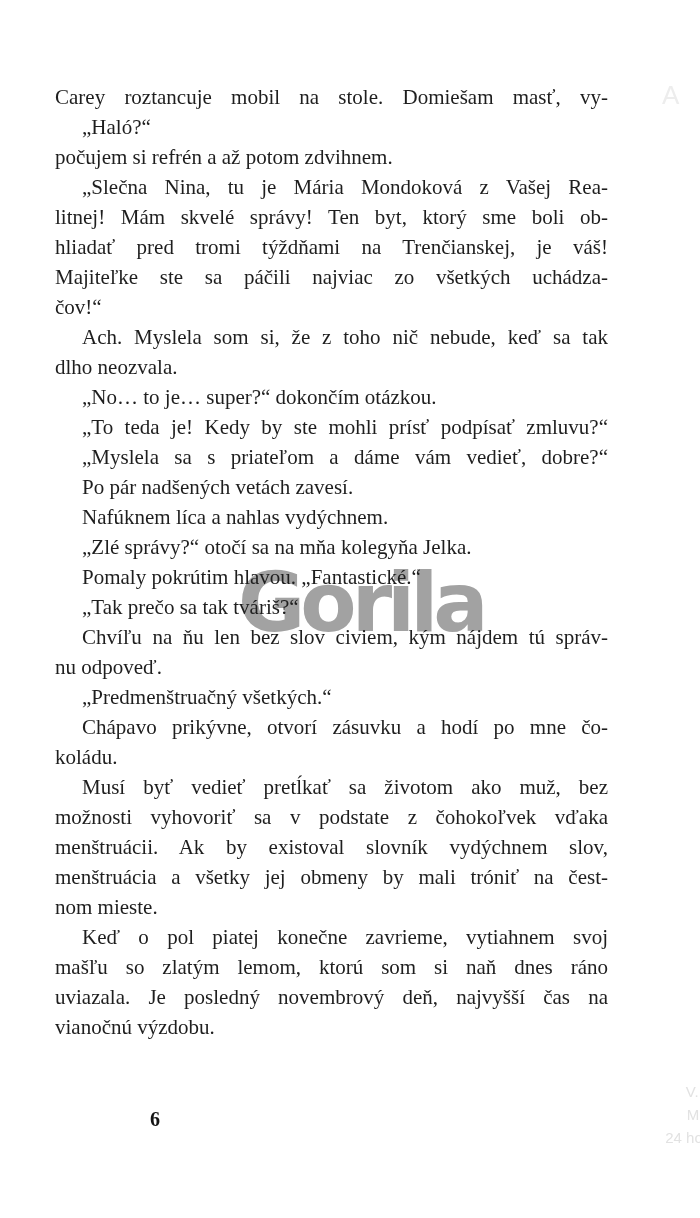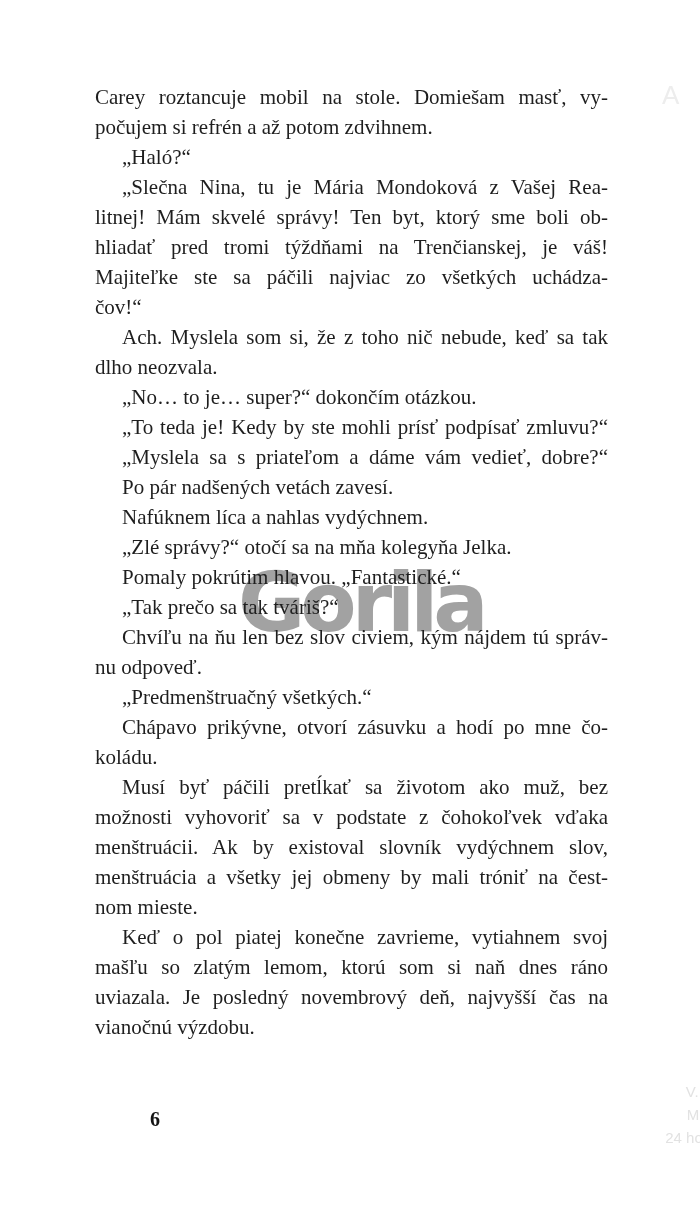--- a/index.html
+++ b/index.html
@@ -22,21 +22,20 @@
     width: 553px;
     z-index: 2;
     color: #1e1e1e;
     font-size: 21px;
   }
   .line {
     height: 30px;
     line-height: 30px;
     text-align: left;
     white-space: nowrap;
-    margin-left: 40px;
   }
   .line.justify {
     white-space: normal;
     text-align: justify;
     text-align-last: justify;
   }
   .line.indent { padding-left: 27px; }
   
   .gorila {
     position: absolute;
@@ -85,43 +84,43 @@
 <body>
 
 <div class="page">
 
   <div class="corner-a">A</div>
 
   <div class="gorila">Gorila</div>
 
   <div class="text-block" id="text-block">
       <div class="line justify">Carey roztancuje mobil na stole. Domiešam masť, vy-</div>
+      <div class="line indent">„Haló?“</div>
       <div class="line">počujem si refrén a až potom zdvihnem.</div>
-      <div class="line indent">„Haló?“</div>
       <div class="line indent justify">„Slečna Nina, tu je Mária Mondoková z Vašej Rea-</div>
       <div class="line justify">litnej! Mám skvelé správy! Ten byt, ktorý sme boli ob-</div>
       <div class="line justify">hliadať pred tromi týždňami na Trenčianskej, je váš!</div>
       <div class="line justify">Majiteľke ste sa páčili najviac zo všetkých uchádza-</div>
       <div class="line">čov!“</div>
       <div class="line indent justify">Ach. Myslela som si, že z toho nič nebude, keď sa tak</div>
       <div class="line">dlho neozvala.</div>
       <div class="line indent">„No… to je… super?“ dokončím otázkou.</div>
       <div class="line indent justify">„To teda je! Kedy by ste mohli prísť podpísať zmluvu?“</div>
       <div class="line indent justify">„Myslela sa s priateľom a dáme vám vedieť, dobre?“</div>
       <div class="line indent">Po pár nadšených vetách zavesí.</div>
       <div class="line indent">Nafúknem líca a nahlas vydýchnem.</div>
       <div class="line indent">„Zlé správy?“ otočí sa na mňa kolegyňa Jelka.</div>
       <div class="line indent">Pomaly pokrútim hlavou. „Fantastické.“</div>
       <div class="line indent">„Tak prečo sa tak tváriš?“</div>
       <div class="line indent justify">Chvíľu na ňu len bez slov civiem, kým nájdem tú správ-</div>
       <div class="line">nu odpoveď.</div>
       <div class="line indent">„Predmenštruačný všetkých.“</div>
       <div class="line indent justify">Chápavo prikývne, otvorí zásuvku a hodí po mne čo-</div>
       <div class="line">koládu.</div>
-      <div class="line indent justify">Musí byť páčili pretĺkať sa životom ako muž, bez</div>
+      <div class="line indent justify">Musí byť vedieť pretĺkať sa životom ako muž, bez</div>
       <div class="line justify">možnosti vyhovoriť sa v podstate z čohokoľvek vďaka</div>
       <div class="line justify">menštruácii. Ak by existoval slovník vydýchnem slov,</div>
       <div class="line justify">menštruácia a všetky jej obmeny by mali tróniť na čest-</div>
       <div class="line">nom mieste.</div>
       <div class="line indent justify">Keď o pol piatej konečne zavrieme, vytiahnem svoj</div>
       <div class="line justify">mašľu so zlatým lemom, ktorú som si naň dnes ráno</div>
       <div class="line justify">uviazala. Je posledný novembrový deň, najvyšší čas na</div>
       <div class="line">vianočnú výzdobu.</div>
     </div>
 

